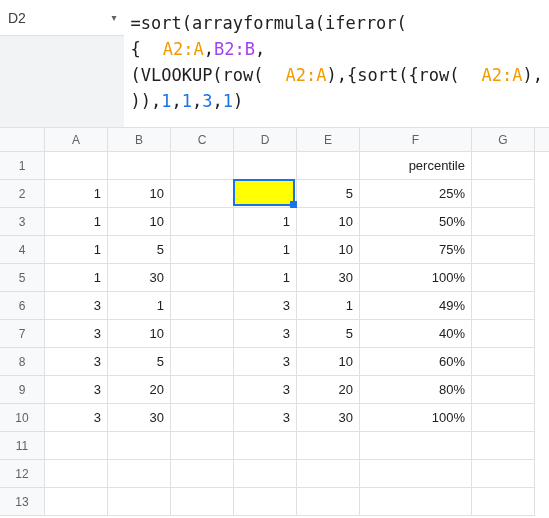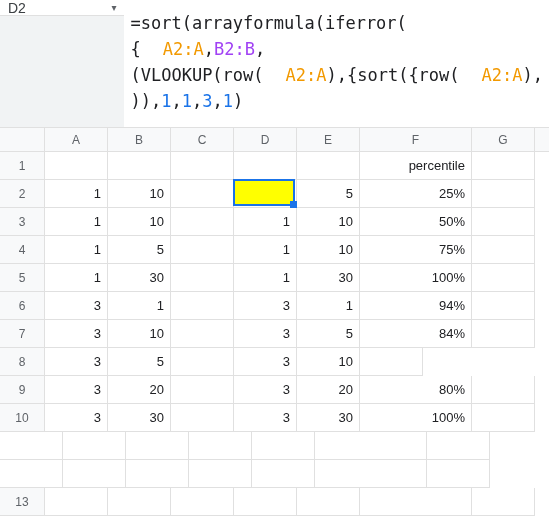--- a/index.html
+++ b/index.html
@@ -17,21 +17,21 @@
     border-bottom: 1px solid #e0e0e0;
   }
   .namebox-area {
     width: 138px;
     display: flex;
     flex-direction: column;
   }
   .namebox {
     display: flex;
     align-items: center;
-    height: 16px;
+    height: 36px;
     padding: 0 8px;
     border-bottom: 1px solid #e0e0e0;
   }
   .namebox .cellref {
     font-size: 14px;
     color: #3c4043;
     flex: 0 0 auto;
   }
   .namebox .dd {
     margin-left: auto;
@@ -222,40 +222,41 @@
         <div class="cell w-F">100%</div>
         <div class="cell w-G"></div>
       </div>
       <div class="row">
         <div class="rh">6</div>
         <div class="cell w-A">3</div>
         <div class="cell w-B">1</div>
         <div class="cell w-C"></div>
         <div class="cell w-D">3</div>
         <div class="cell w-E">1</div>
-        <div class="cell w-F">94%</div>
+        <div class="cell w-F">49%</div>
         <div class="cell w-G"></div>
       </div>
       <div class="row">
         <div class="rh">7</div>
         <div class="cell w-A">3</div>
         <div class="cell w-B">10</div>
         <div class="cell w-C"></div>
         <div class="cell w-D">3</div>
         <div class="cell w-E">5</div>
-        <div class="cell w-F">84%</div>
+        <div class="cell w-F">40%</div>
         <div class="cell w-G"></div>
       </div>
       <div class="row">
         <div class="rh">8</div>
         <div class="cell w-A">3</div>
         <div class="cell w-B">5</div>
         <div class="cell w-C"></div>
         <div class="cell w-D">3</div>
         <div class="cell w-E">10</div>
+        <div class="cell w-F">60%</div>
         <div class="cell w-G"></div>
       </div>
       <div class="row">
         <div class="rh">9</div>
         <div class="cell w-A">3</div>
         <div class="cell w-B">20</div>
         <div class="cell w-C"></div>
         <div class="cell w-D">3</div>
         <div class="cell w-E">20</div>
         <div class="cell w-F">80%</div>
@@ -265,29 +266,31 @@
         <div class="rh">10</div>
         <div class="cell w-A">3</div>
         <div class="cell w-B">30</div>
         <div class="cell w-C"></div>
         <div class="cell w-D">3</div>
         <div class="cell w-E">30</div>
         <div class="cell w-F">100%</div>
         <div class="cell w-G"></div>
       </div>
       <div class="row">
+        <div class="rh">11</div>
         <div class="cell w-A"></div>
         <div class="cell w-B"></div>
         <div class="cell w-C"></div>
         <div class="cell w-D"></div>
         <div class="cell w-E"></div>
         <div class="cell w-F"></div>
         <div class="cell w-G"></div>
       </div>
       <div class="row">
+        <div class="rh">12</div>
         <div class="cell w-A"></div>
         <div class="cell w-B"></div>
         <div class="cell w-C"></div>
         <div class="cell w-D"></div>
         <div class="cell w-E"></div>
         <div class="cell w-F"></div>
         <div class="cell w-G"></div>
       </div>
       <div class="row">
         <div class="rh">13</div>

